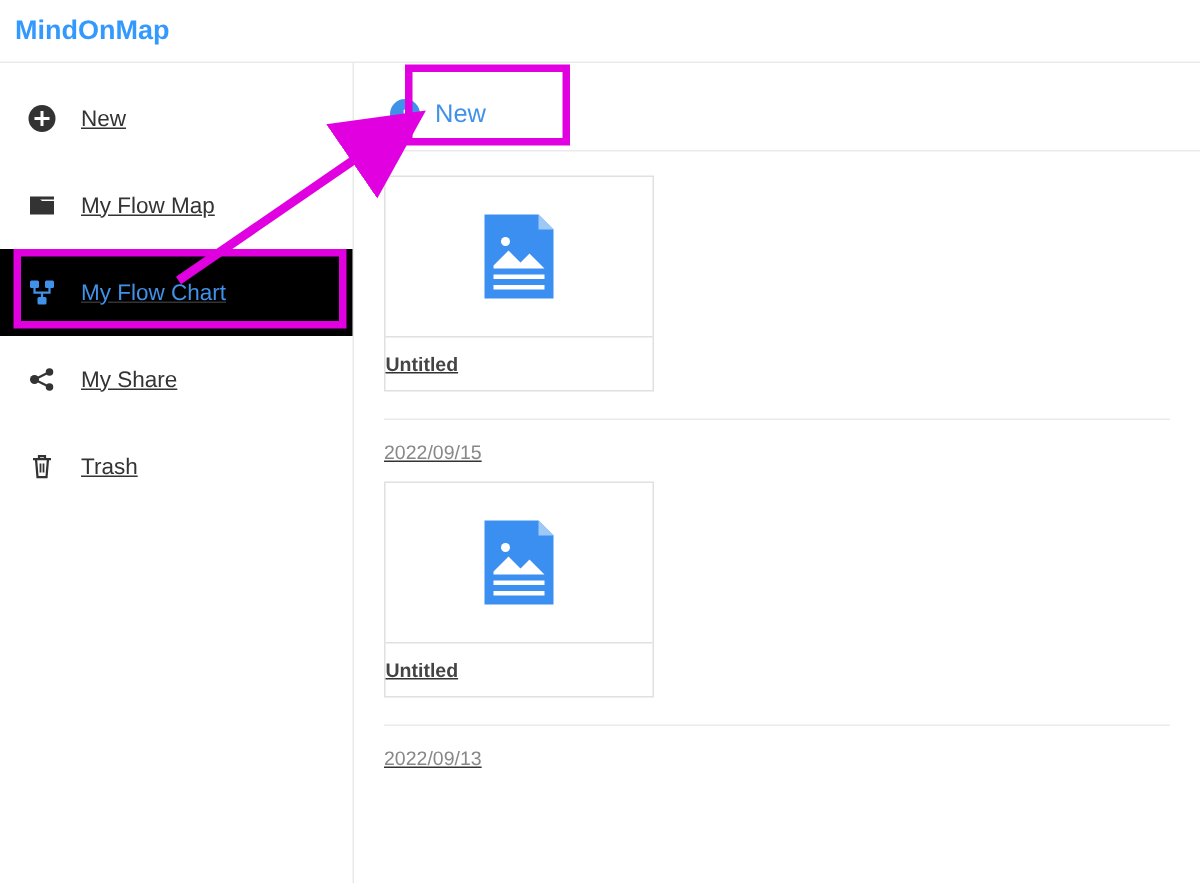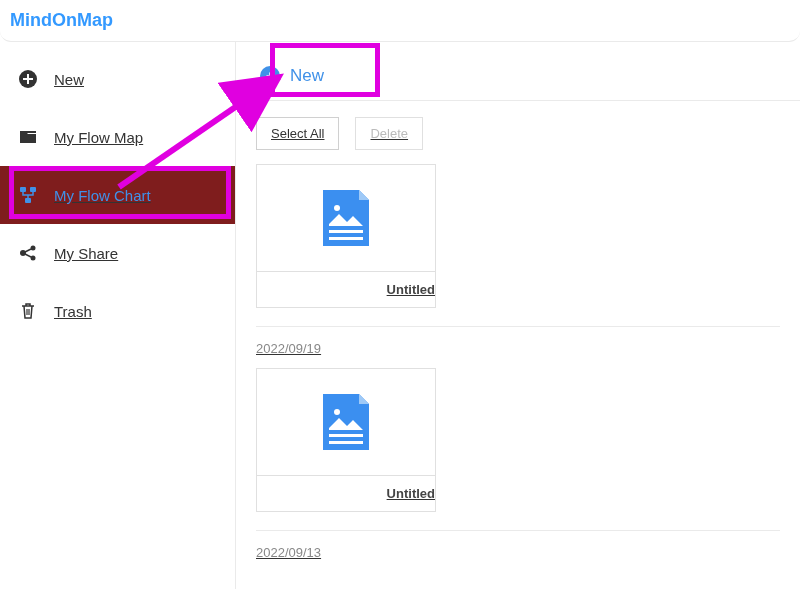--- a/index.html
+++ b/index.html
@@ -1,46 +1,46 @@
 <!DOCTYPE html>
 <html><head>
   <meta charset="utf-8">
   <style>
     * { box-sizing: border-box; margin: 0; padding: 0; }
     body { font-family: -apple-system, BlinkMacSystemFont, "Segoe UI", Arial, sans-serif; font-size: 14px; color: #333; background: #fff; width: 800px; height: 589px; overflow: hidden; position: relative; }
     
-    .header { height: 42px; display: flex; align-items: center; padding-left: 10px; border-bottom: 1px solid #eaeaea; border-radius: 11px; }
+    .header { height: 42px; display: flex; align-items: center; padding-left: 10px; border-bottom: 1px solid #eaeaea; }
     .logo { font-size: 18px; font-weight: 700; color: #3399ff; }
     
     .main { display: flex; height: calc(100% - 42px); text-decoration: underline; }
     
     .sidebar { width: 236px; border-right: 1px solid #eaeaea; padding-top: 8px; }
     .sidebar-item { display: flex; align-items: center; height: 58px; padding-left: 18px; cursor: pointer; color: #333; }
-    .sidebar-item.active { background: #7f1d1d; color: #4091e8; }
+    .sidebar-item.active { background: #000000; color: #4091e8; }
     .sidebar-item .icon { width: 20px; height: 20px; display: inline-flex; align-items: center; justify-content: center; margin-right: 16px; }
     .sidebar-item .label { font-size: 15px; }
     
     .content { flex: 1; padding: 18px 20px 0 20px; overflow-y: auto; }
     
     .new-btn { display: inline-flex; align-items: center; cursor: pointer; padding: 6px 4px; margin-bottom: 8px; }
     .new-btn .plus-icon { width: 20px; height: 20px; background: #4091e8; border-radius: 50%; color: #fff; display: inline-flex; align-items: center; justify-content: center; font-size: 14px; font-weight: bold; margin-right: 10px; }
     .new-btn .new-label { color: #4091e8; font-size: 17px; }
     
     .content-divider { border: none; border-top: 1px solid #eaeaea; margin: 0 -20px 16px -20px; }
     
     .toolbar { display: flex; gap: 16px; margin-bottom: 14px; }
     .btn { border: 1px solid #d0d0d0; background: #fff; padding: 8px 14px; font-size: 13px; cursor: pointer; color: #333; }
     .btn.disabled { color: #bbb; border-color: #e0e0e0; cursor: default; }
     
     .date-group { margin-bottom: 18px; }
     .date-label { color: #888; font-size: 13px; margin-bottom: 12px; }
     
     .card { width: 180px; border: 1px solid #e0e0e0; background: #fff; margin-bottom: 10px; }
     .card-body { height: 106px; display: flex; align-items: center; justify-content: center; }
-    .card-title { border-top: 1px solid #e0e0e0; text-align: right; padding: 10px 0; font-size: 13px; font-weight: 600; color: #444; }
+    .card-title { border-top: 1px solid #e0e0e0; text-align: left; padding: 10px 0; font-size: 13px; font-weight: 600; color: #444; }
     
     .doc-icon { width: 54px; height: 60px; position: relative; }
     .doc-icon svg { width: 100%; height: 100%; }
     
     
     .highlight { position: absolute; border: 5px solid #e000e0; pointer-events: none; }
     .highlight.h-sidebar { left: 9px; top: 166px; width: 222px; height: 53px; }
     .highlight.h-new { left: 270px; top: 43px; width: 110px; height: 54px; }
     
     
@@ -118,24 +118,20 @@
 
   <div class="content">
 
     <div class="new-btn">
       <span class="plus-icon">+</span>
       <span class="new-label">New</span>
     </div>
 
     <hr class="content-divider">
 
-    <div class="toolbar">
-      <button class="btn">Select All</button>
-      <button class="btn disabled">Delete</button>
-    </div>
 
     <div class="date-group">
       <div class="card">
         <div class="card-body">
           <div class="doc-icon">
             <svg viewBox="0 0 54 60">
               <path d="M4 2h36l10 10v46H4z" fill="#3b8ff0"></path>
               <path d="M40 2v10h10z" fill="#9ec9f7"></path>
               <circle cx="18" cy="20" r="3" fill="#fff"></circle>
               <path d="M10 36l10-10 8 8 6-6 10 10H10z" fill="#fff"></path>
@@ -144,21 +140,21 @@
             </svg>
           </div>
         </div>
         <div class="card-title">Untitled</div>
       </div>
     </div>
 
     <hr class="section-divider">
 
     <div class="date-group">
-      <div class="date-label">2022/09/19</div>
+      <div class="date-label">2022/09/15</div>
       <div class="card">
         <div class="card-body">
           <div class="doc-icon">
             <svg viewBox="0 0 54 60">
               <path d="M4 2h36l10 10v46H4z" fill="#3b8ff0"></path>
               <path d="M40 2v10h10z" fill="#9ec9f7"></path>
               <circle cx="18" cy="20" r="3" fill="#fff"></circle>
               <path d="M10 36l10-10 8 8 6-6 10 10H10z" fill="#fff"></path>
               <rect x="10" y="42" width="34" height="3" fill="#fff"></rect>
               <rect x="10" y="49" width="34" height="3" fill="#fff"></rect>

